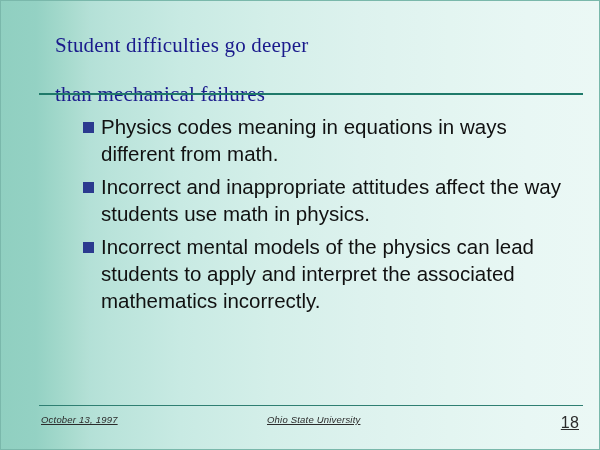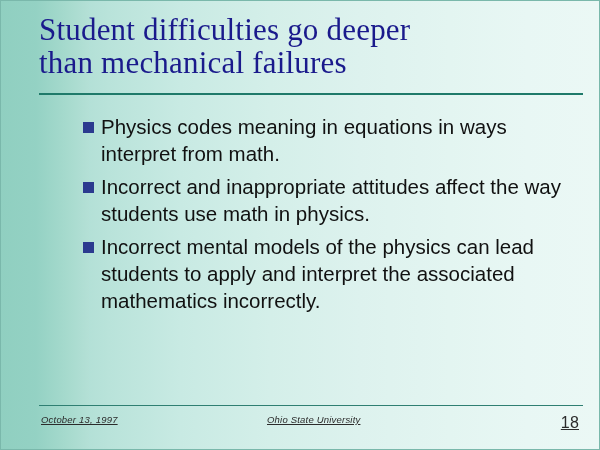--- a/index.html
+++ b/index.html
@@ -47,25 +47,25 @@
     opacity: 0.95;
   }
   #title-block {
     position: absolute;
     left: 38px;
     top: 12px;
     width: 540px;
   }
   .slide-title {
     font-family: "Liberation Serif", serif;
-    font-size: 31px;
+    font-size: 21px;
     line-height: 33px;
     color: #1a1a8c;
     letter-spacing: 0.2px;
-    margin: 0;
+    margin: 16px;
     font-weight: normal;
   }
   #title-rule {
     position: absolute;
     left: 38px;
     top: 92px;
     width: 544px;
     height: 0;
     border-top: 2px solid #1f7a6a;
   }
@@ -128,21 +128,21 @@
     <div class="slide-title">Student difficulties go deeper</div>
     <div class="slide-title">than mechanical failures</div>
   </div>
 
   <div id="title-rule"></div>
 
   <div id="bullets">
 
     <div class="bullet-row">
       <span class="bullet-marker"></span>
-      <span class="bullet-text">Physics codes meaning in equations in ways interpret from math.</span>
+      <span class="bullet-text">Physics codes meaning in equations in ways different from math.</span>
     </div>
 
     <div class="bullet-row">
       <span class="bullet-marker"></span>
       <span class="bullet-text">Incorrect and inappropriate attitudes affect the way students use math in physics.</span>
     </div>
 
     <div class="bullet-row">
       <span class="bullet-marker"></span>
       <span class="bullet-text">Incorrect mental models of the physics can lead students to apply and interpret the associated mathematics incorrectly.</span>

